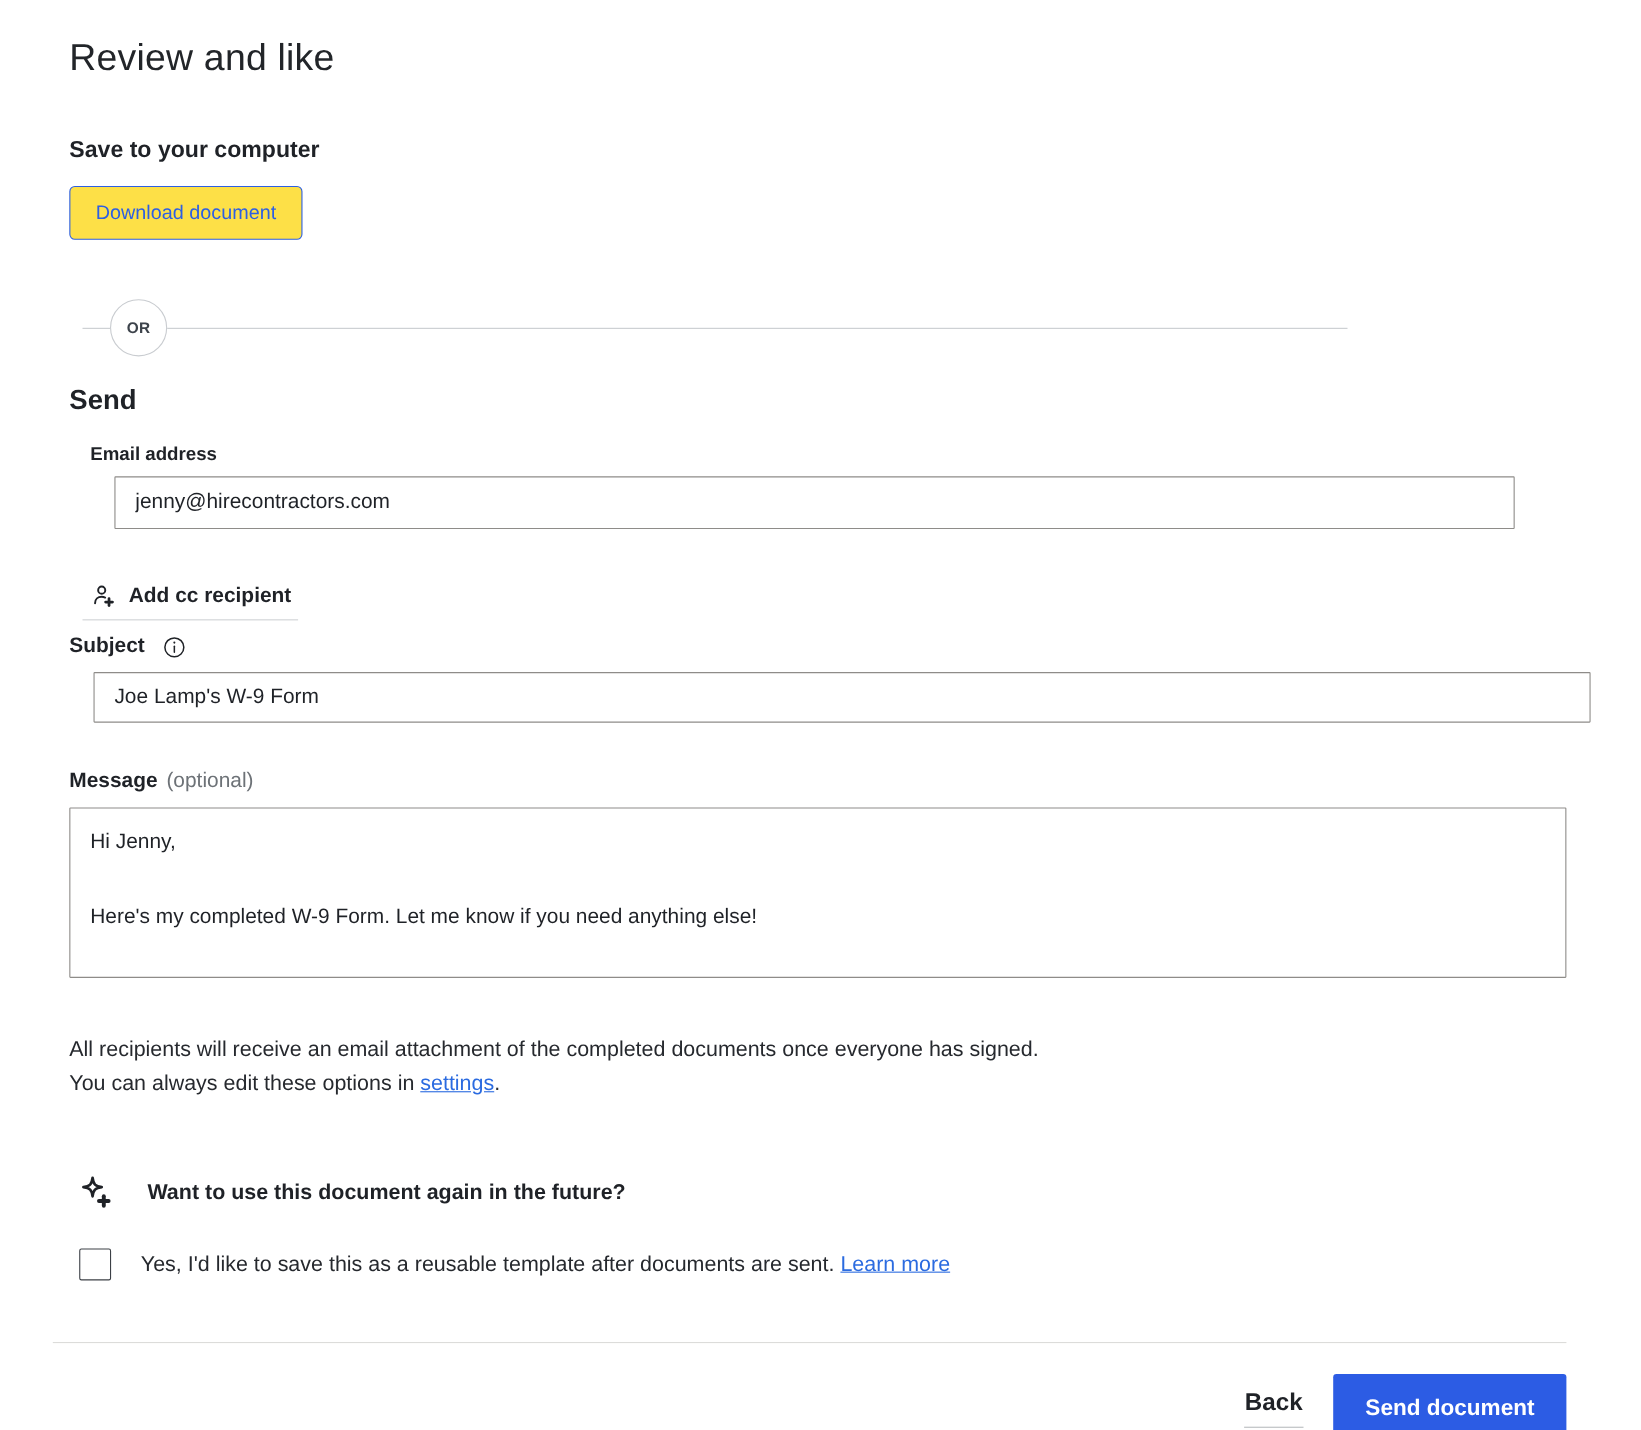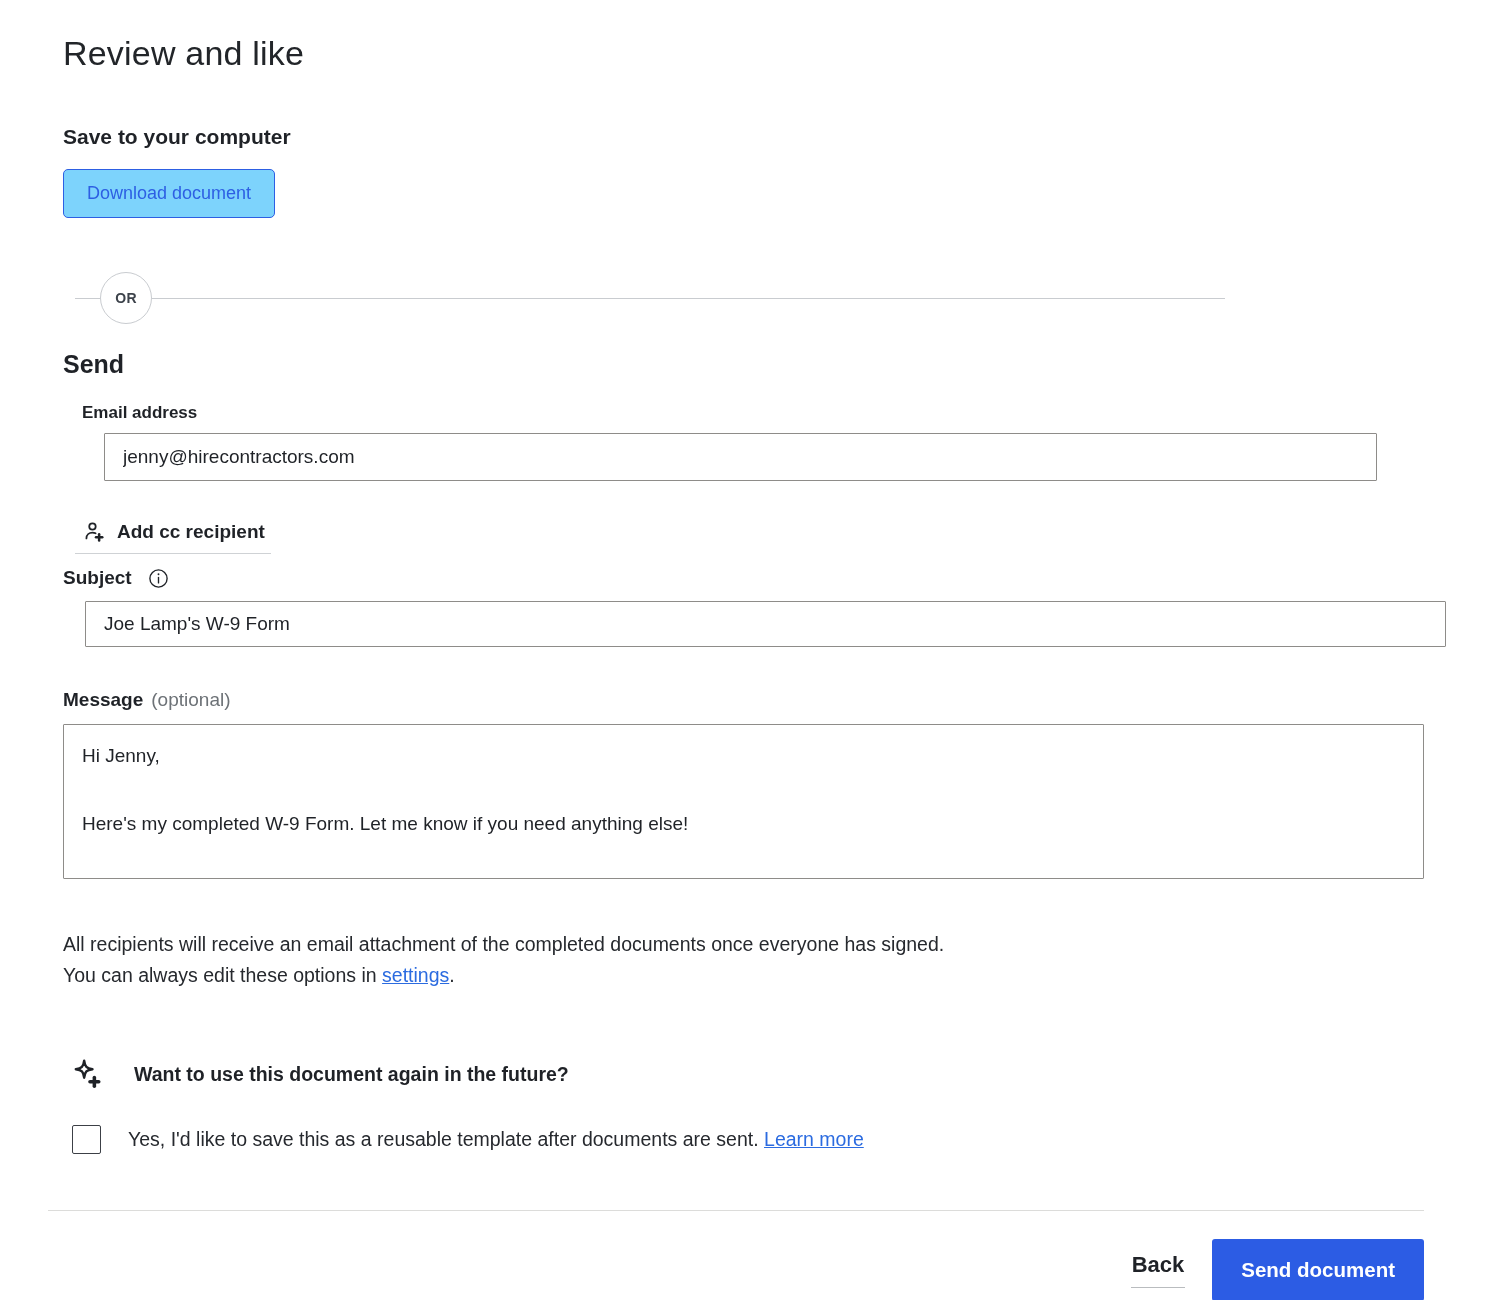--- a/index.html
+++ b/index.html
@@ -24,21 +24,21 @@
   
   .save-section { margin-top: 52px; }
   .section-heading {
     font-size: 21px;
     font-weight: 700;
     color: #1f2227;
   }
   .download-btn {
     margin-top: 20px;
     display: inline-block;
-    background: #7dd3fc;
+    background: #fde047;
     border: 1px solid #2d5fe3;
     border-radius: 5px;
     color: #2d5fe3;
     font-family: inherit;
     font-size: 18px;
     font-weight: 500;
     padding: 13px 23px;
     cursor: pointer;
   }
   
@@ -84,21 +84,21 @@
     border-radius: 1px;
     background: #fff;
     font-family: inherit;
     font-size: 19px;
     color: #1f2227;
     padding: 0 18px;
     outline: none;
     margin-left: 22px;
   }
   .add-cc {
-    margin-top: 20px;
+    margin-top: 30px;
     margin-left: -7px;
     display: inline-flex;
     align-items: center;
     gap: 11px;
     background: none;
     border: none;
     border-bottom: 1px solid #cfd2d5;
     padding: 0 6px 9px 6px;
     font-family: inherit;
     font-size: 19px;

